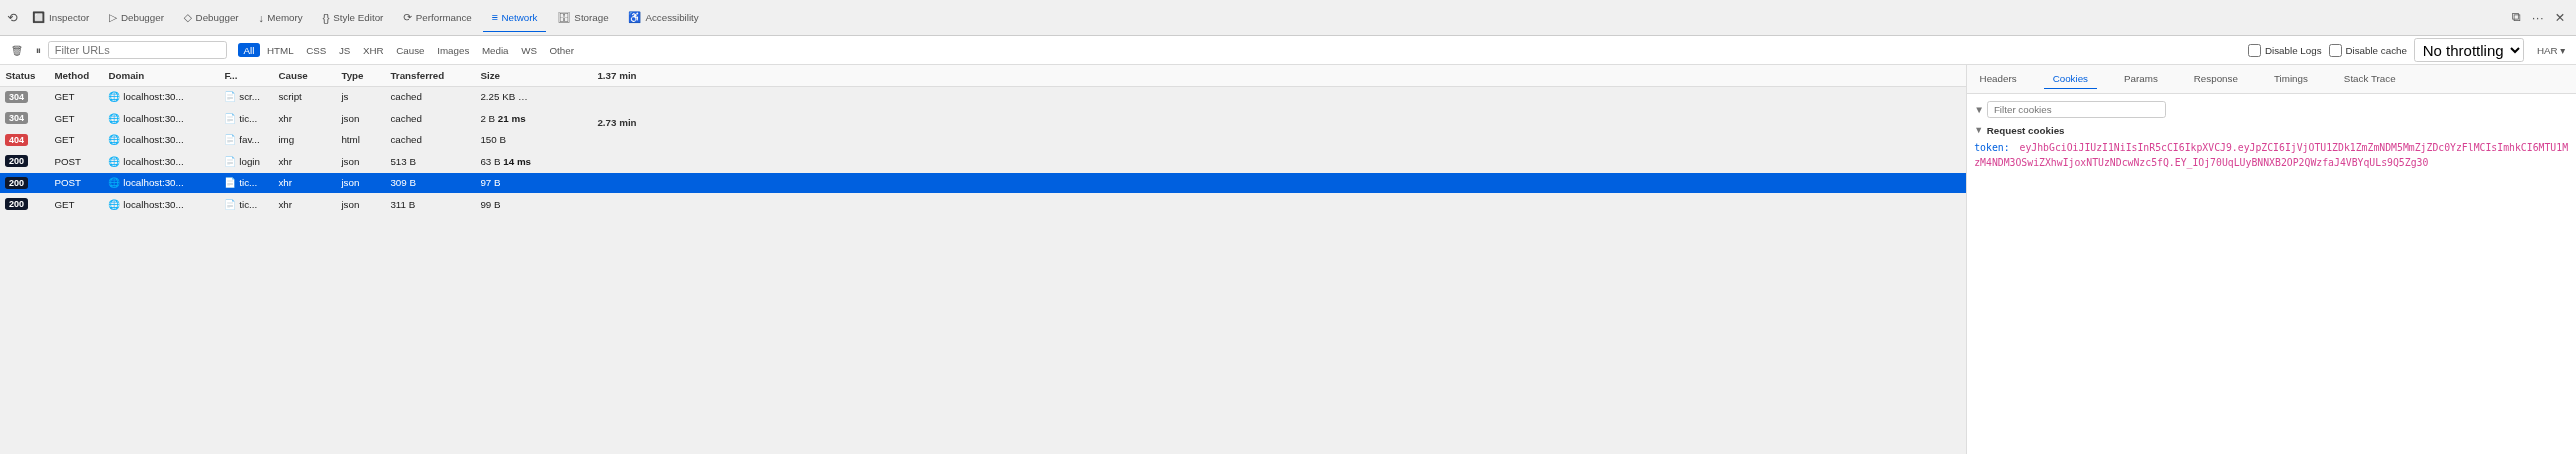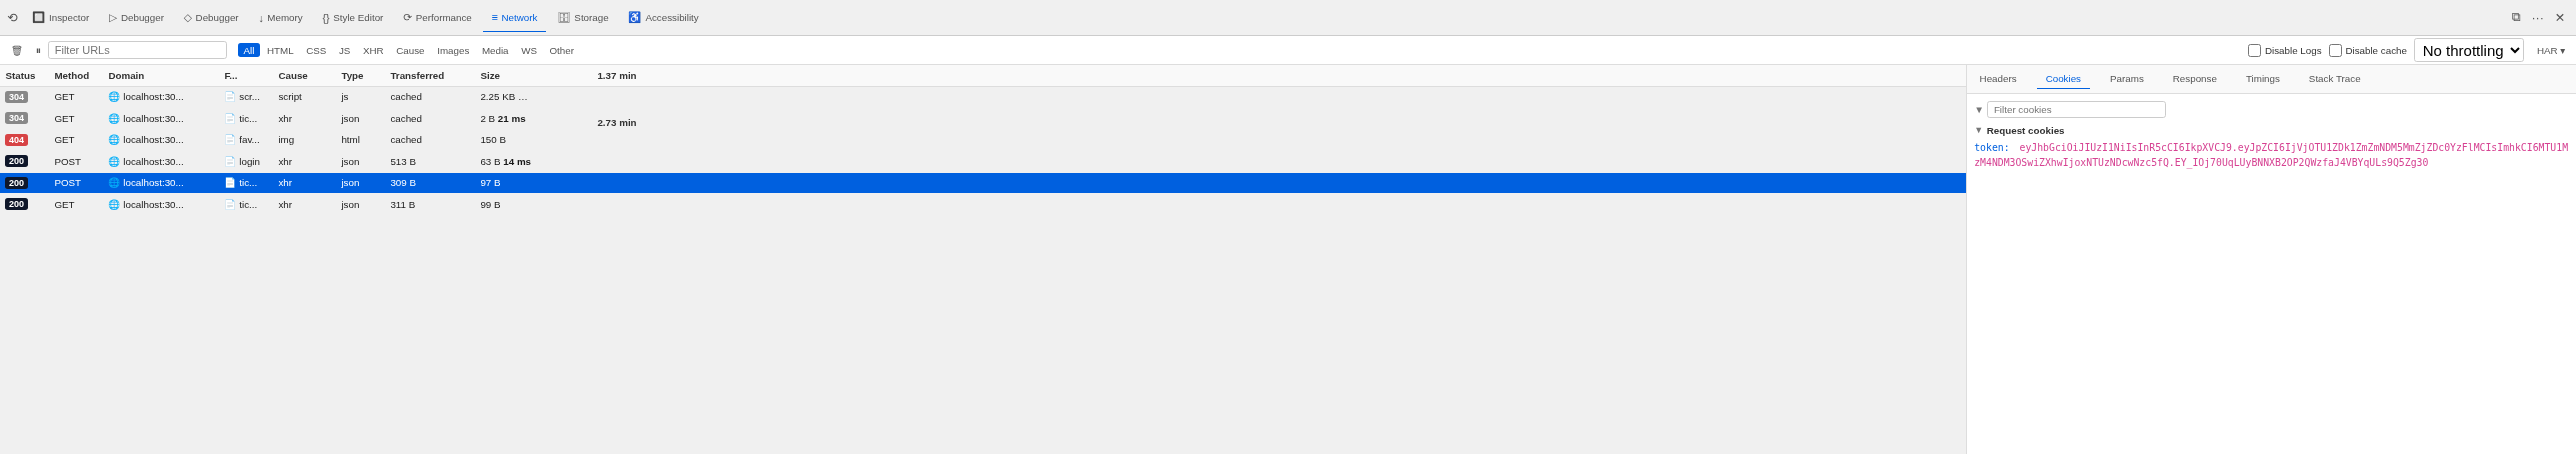--- a/index.html
+++ b/index.html
@@ -74,21 +74,21 @@
     .domain-icon { font-size: 9.8px; margin-right: 2.7px; }
     .time-bold { font-weight: bold; }
 
     
     .timeline-cell { position: relative; height: 21.5px; }
 
     
     .right-panel { width: 609px; flex-shrink: 0; display: flex; flex-direction: column; background: #fff; }
     .right-panel-tabs {
       display: flex; align-items: center; border-bottom: 0.9px solid #ddd;
-      background: #f9f9f9; height: 29px; padding: 0 3.6px; gap: 11px;
+      background: #f9f9f9; height: 29px; padding: 0 3.6px; gap: 18px;
     }
     .right-tab {
       padding: 3.6px 9px; font-size: 9.8px; color: #555; cursor: pointer; border-bottom: 1.8px solid transparent;
       background: none; border-top: none; border-left: none; border-right: none;
     }
     .right-tab.active { color: #0060df; border-bottom: 1.8px solid #0060df; }
     .right-panel-content { flex: 1; overflow-y: auto; padding: 7.2px; }
 
     .cookies-filter { display: flex; align-items: center; gap: 3.6px; margin-bottom: 7.2px; }
     .cookies-filter-input { border: 0.9px solid #ccc; border-radius: 2.7px; padding: 1.8px 5.4px; font-size: 9.8px; width: 179px; outline: none; }

